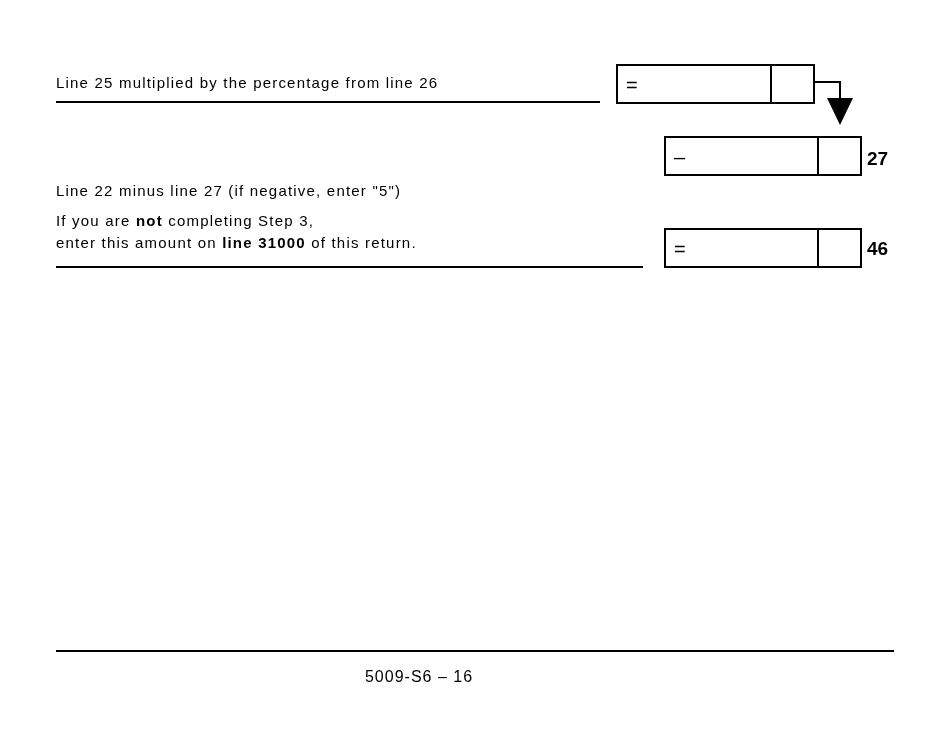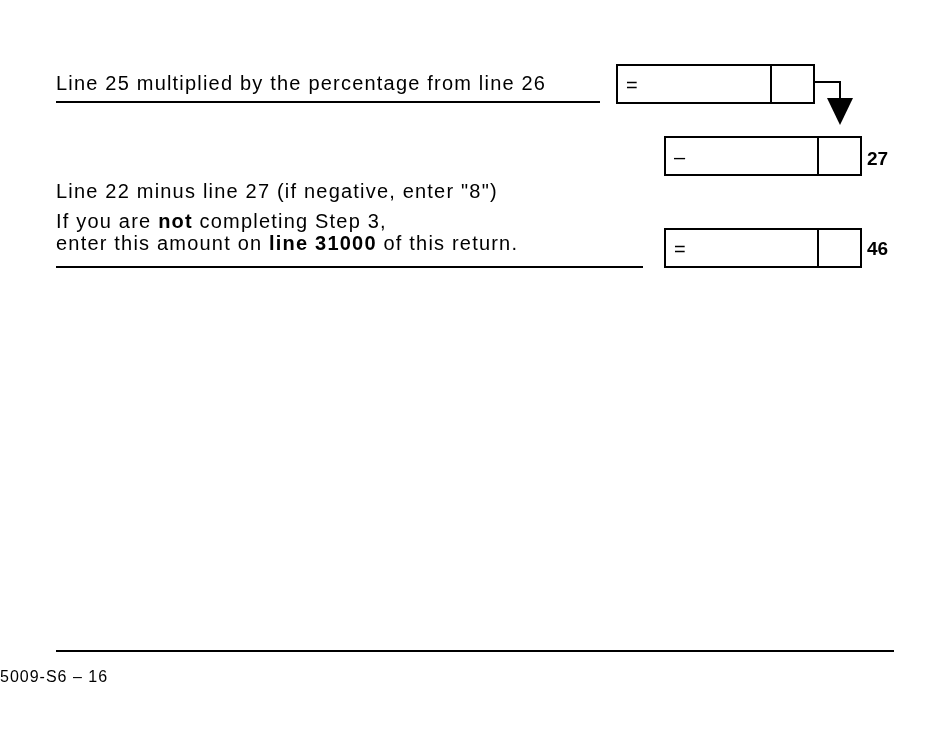--- a/index.html
+++ b/index.html
@@ -1,21 +1,21 @@
 <!DOCTYPE html>
 <html><head>
 <meta charset="utf-8">
 <style>
   html, body { margin: 0; padding: 0; }
   body {
     width: 950px; height: 733px; position: relative; background: #ffffff;
     font-family: "Liberation Sans", sans-serif; color: #000; overflow: hidden;
   }
   .abs { position: absolute; }
-  .txt { font-size: 20px; letter-spacing: 1.2px; line-height: 26px; white-space: nowrap; }
+  .txt { font-size: 15px; letter-spacing: 1.2px; line-height: 26px; white-space: nowrap; }
   .rule { position: absolute; background: #000; height: 2px; }
   .box { position: absolute; border: 2px solid #000; box-sizing: border-box; background: #fff; }
   .box .div { position: absolute; top: 0; bottom: 0; width: 0; border-left: 2px solid #000; }
   .box .op { position: absolute; left: 8px; top: 6px; font-size: 20px; line-height: 26px; }
   .linenum { position: absolute; font-size: 19px; font-weight: bold; line-height: 22px; }
   .footer { font-size: 16px; letter-spacing: 1px; }
 </style>
 </head>
 <body>
 
@@ -31,29 +31,29 @@
   <polyline points="2,4 28,4 28,22" fill="none" stroke="#000" stroke-width="2"></polyline>
   <polygon points="15,20 41,20 28,47" fill="#000"></polygon>
 </svg>
 
 <div class="box" style="left:664px; top:136px; width:198px; height:40px;">
   <span class="op">–</span>
   <div class="div" style="left:151px;"></div>
 </div>
 <div class="linenum" style="left:867px; top:148px;">27</div>
 
-<div class="abs txt" style="left:56px; top:178px;">Line 22 minus line 27 (if negative, enter "8")</div>
+<div class="abs txt" style="left:56px; top:178px;">Line 22 minus line 27 (if negative, enter "5")</div>
 <div class="abs txt" style="left:56px; top:208px;">
   <span>If you are </span><b>not</b><span> completing Step 3,</span>
 </div>
 <div class="abs txt" style="left:56px; top:230px;">
   <span>enter this amount on </span><b>line 31000</b><span> of this return.</span>
 </div>
 <div class="rule" style="left:56px; top:266px; width:587px;"></div>
 
 <div class="box" style="left:664px; top:228px; width:198px; height:40px;">
   <span class="op">=</span>
   <div class="div" style="left:151px;"></div>
 </div>
 <div class="linenum" style="left:867px; top:238px;">46</div>
 
 <div class="rule" style="left:56px; top:650px; width:838px;"></div>
-<div class="abs footer" style="left:0; width:838px; top:668px; text-align:left;">5009-S6 – 16</div>
+<div class="abs footer" style="left:0; width:838px; top:668px; text-align:center;">5009-S6 – 16</div>
 
 </body></html>

